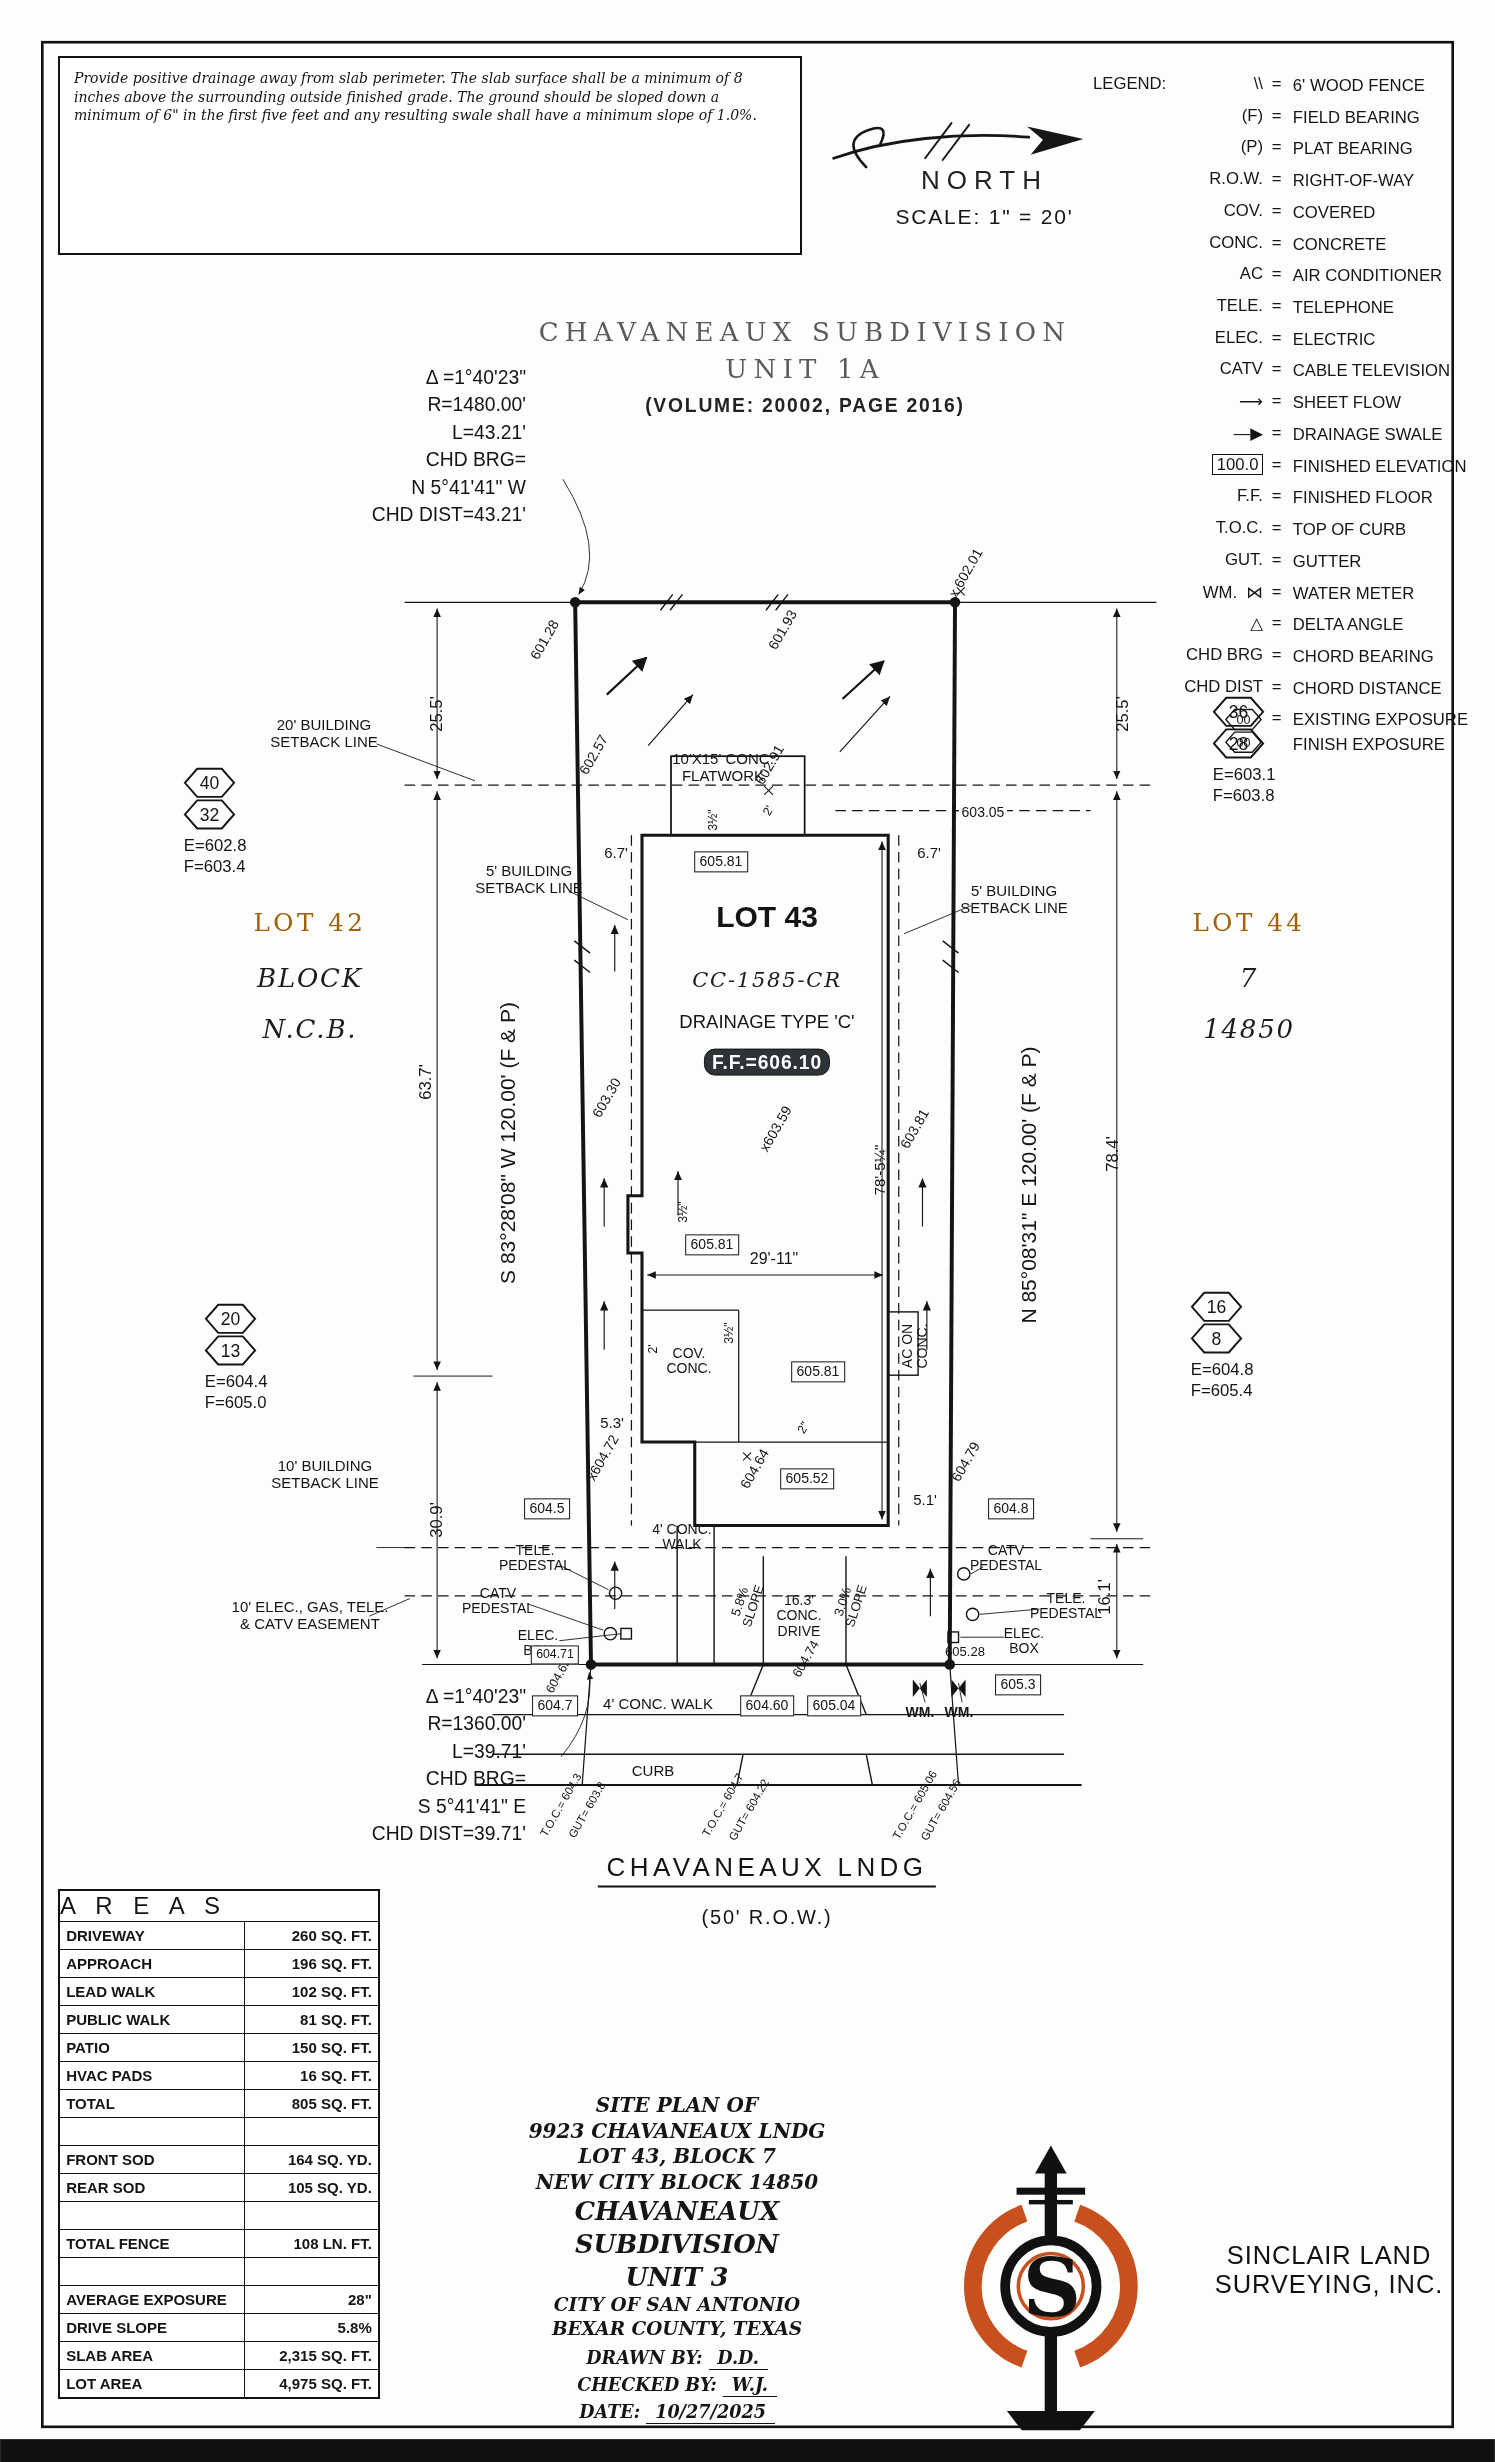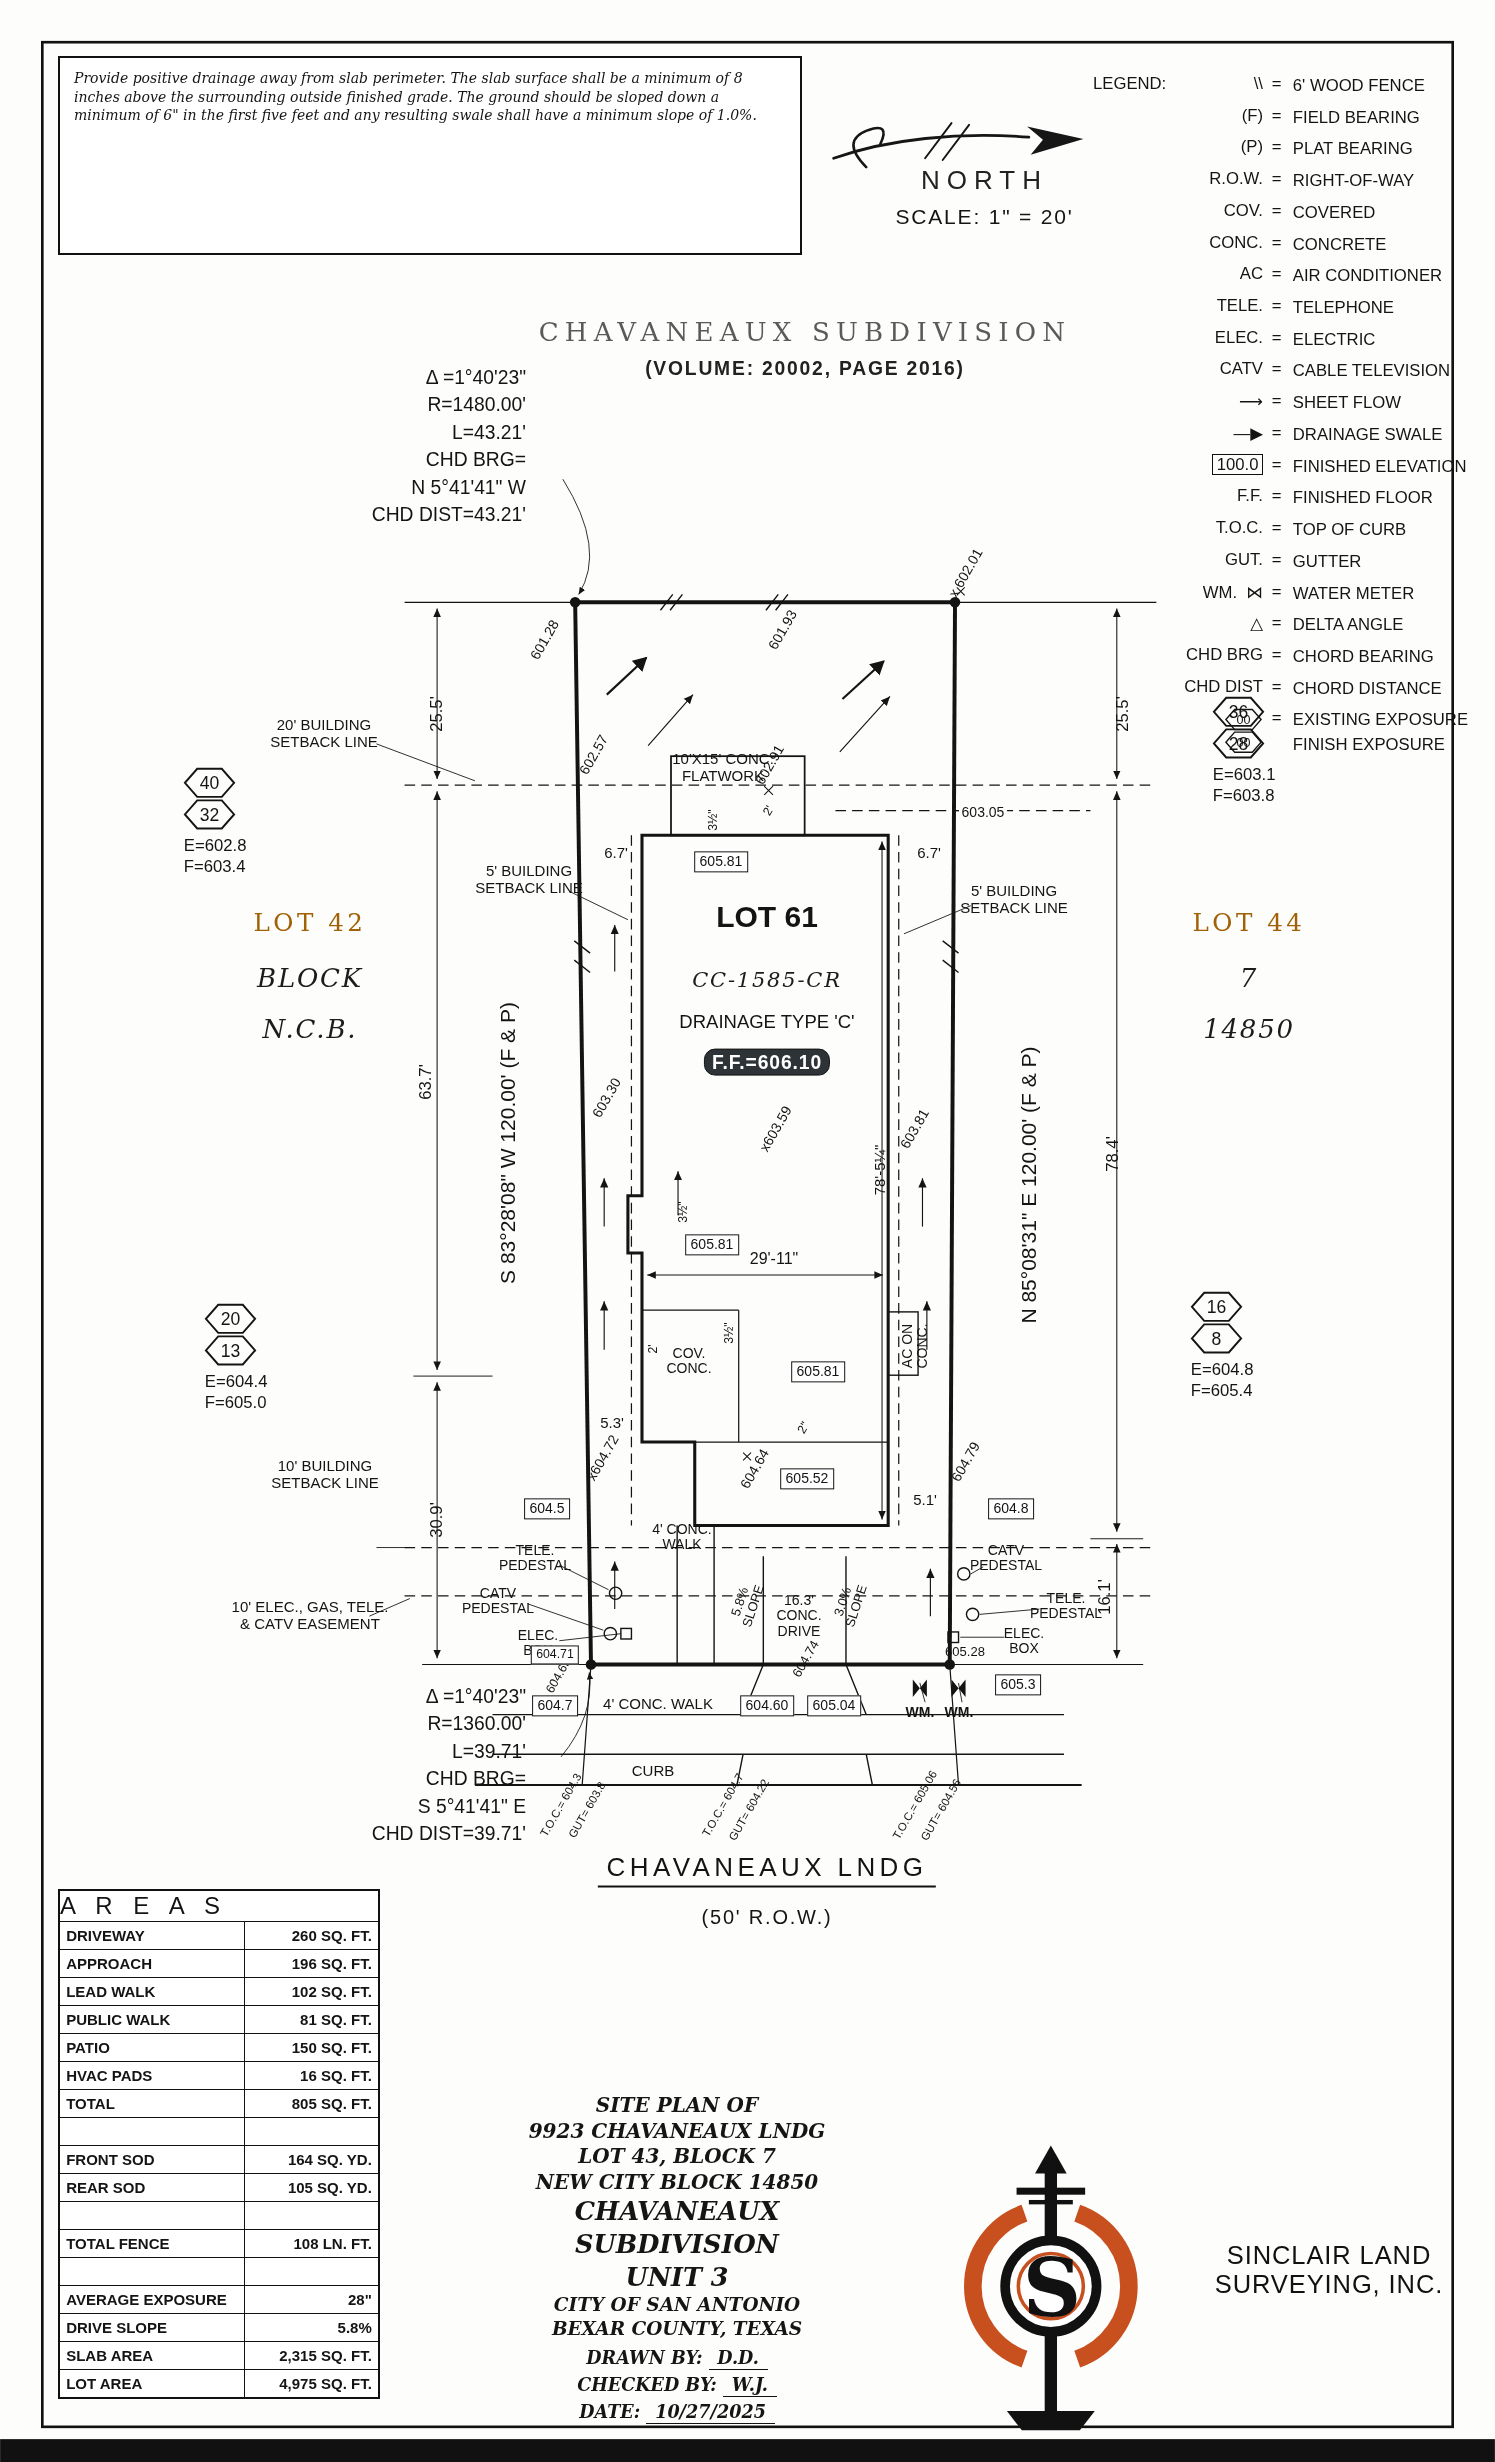--- a/index.html
+++ b/index.html
@@ -359,20 +359,21 @@
   </svg></span>
           <span class="lg-eq">=</span>
           <span class="lg-txt">EXISTING EXPOSURE
 FINISH EXPOSURE</span>
         </div>
       </div>
   </div>
 
   <div class="subhdr">
     <div class="sh1">CHAVANEAUX  SUBDIVISION</div>
+    <div class="sh2">UNIT  1A</div>
     <div class="sh3">(VOLUME:  20002,  PAGE  2016)</div>
   </div>
 
   <div id="curve-top" class="curve">
       <div>Δ =1°40'23"</div>
       <div>R=1480.00'</div>
       <div>L=43.21'</div>
       <div>CHD BRG=</div>
       <div>N 5°41'41" W</div>
       <div>CHD DIST=43.21'</div>
@@ -479,21 +480,21 @@
       <div class="lbl" style="left: 723px; top: 1805px; font-size: 11.4px; --r: -60deg;">T.O.C.= 604.7</div>
       <div class="lbl" style="left: 749px; top: 1810px; font-size: 11.4px; --r: -60deg;">GUT= 604.22</div>
       <div class="lbl" style="left: 915px; top: 1805px; font-size: 11.4px; --r: -60deg;">T.O.C.= 605.06</div>
       <div class="lbl" style="left: 941px; top: 1810px; font-size: 11.4px; --r: -60deg;">GUT= 604.56</div>
       <div class="lbl lotname" style="left: 310px; top: 923px; font-size: 24.6px; --r: 0deg;">LOT 42</div>
       <div class="lbl iserif" style="left: 310px; top: 978px; font-size: 26px; --r: 0deg;">BLOCK</div>
       <div class="lbl iserif" style="left: 310px; top: 1029px; font-size: 26px; --r: 0deg;">N.C.B.</div>
       <div class="lbl lotname" style="left: 1249px; top: 923px; font-size: 24.6px; --r: 0deg;">LOT 44</div>
       <div class="lbl iserif" style="left: 1249px; top: 978px; font-size: 26px; --r: 0deg;">7</div>
       <div class="lbl iserif" style="left: 1249px; top: 1029px; font-size: 26px; --r: 0deg;">14850</div>
-      <div class="lbl" style="left: 767px; top: 916px; font-size: 30px; --r: 0deg; font-weight: 700;">LOT 61</div>
+      <div class="lbl" style="left: 767px; top: 916px; font-size: 30px; --r: 0deg; font-weight: 700;">LOT 43</div>
       <div class="lbl iserif" style="left: 767px; top: 981px; font-size: 21px; --r: 0deg;">CC-1585-CR</div>
       <div class="lbl" style="left: 767px; top: 1022px; font-size: 18.5px; --r: 0deg;">DRAINAGE TYPE 'C'</div>
       <div class="lbl ff" style="left: 767px; top: 1062px; font-size: 19.3px; --r: 0deg; font-weight: 700; border-radius: 11px;">F.F.=606.10</div>
       <div class="lbl street" style="left: 767px; top: 1870px; font-size: 26px; --r: 0deg;">CHAVANEAUX  LNDG</div>
       <div class="lbl rowl" style="left: 767px; top: 1917px; font-size: 20px; --r: 0deg;">(50'  R.O.W.)</div>
       <div class="lbl logo-s" style="left: 1052px; top: 2288px; font-size: 81px; --r: 0deg;">S</div>
     </div>
   <div id="expos">
       <div class="expo" style="left: 182px; top: 767px;">
         <div><svg width="55" height="65" viewBox="0 0 62 74">

